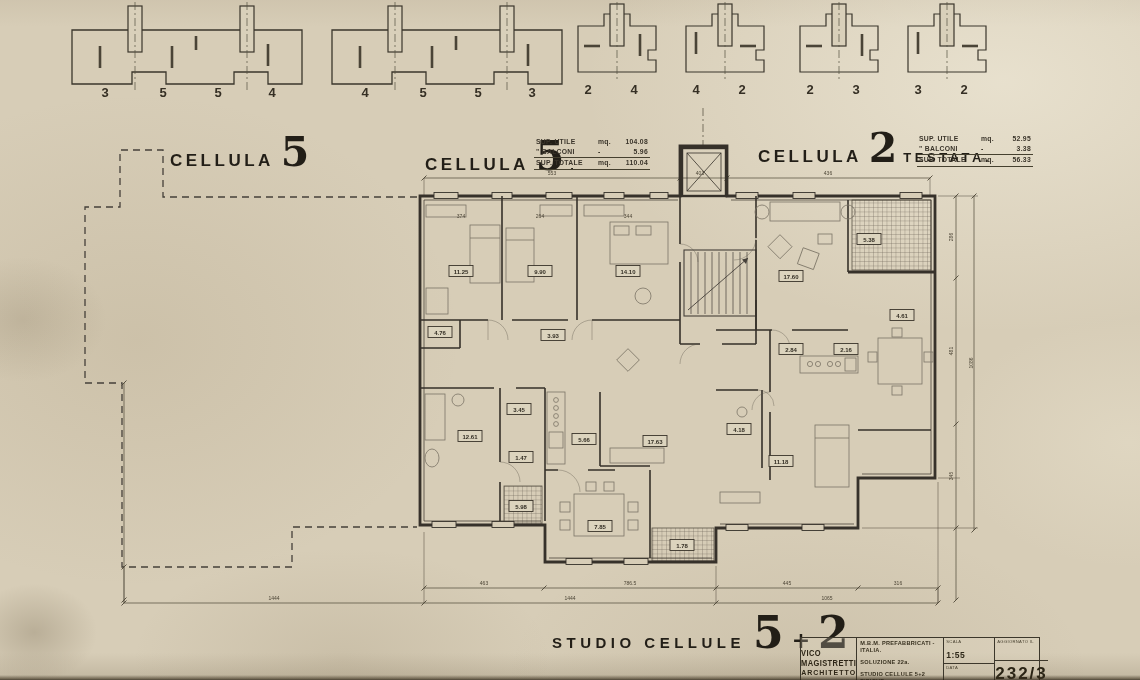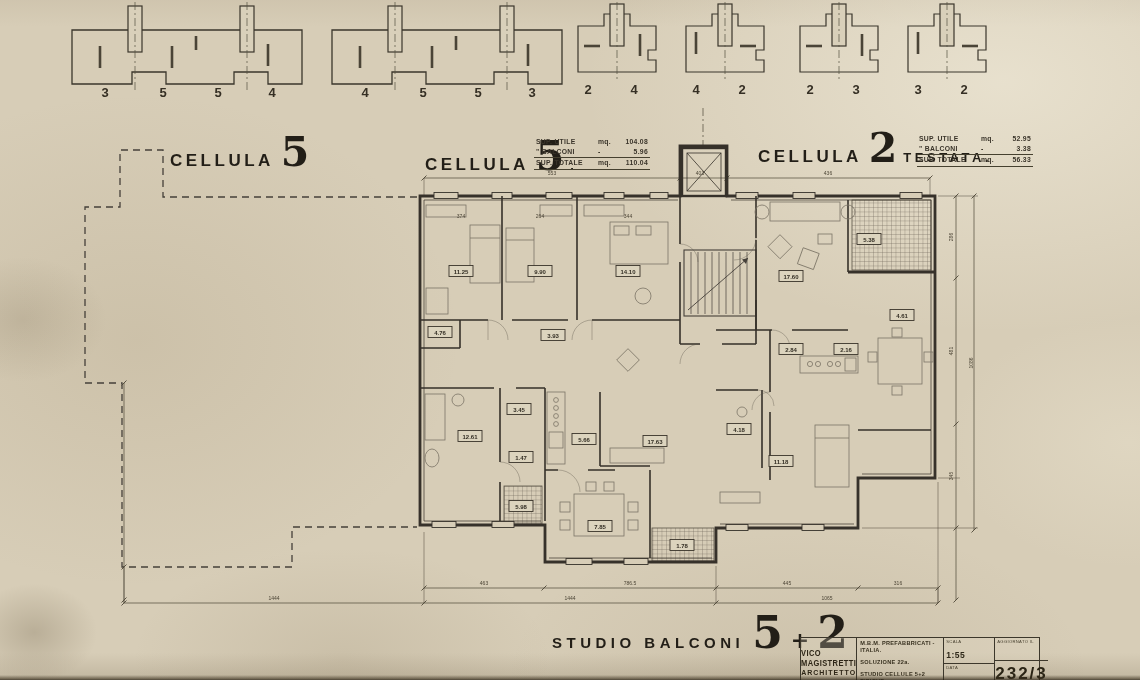--- a/index.html
+++ b/index.html
@@ -428,21 +428,21 @@
     <span class="val">3.38</span>
   </div>
   <div class="r tot">
     <span class="lab">SUP. TOTALE</span>
     <span class="u">mq.</span>
     <span class="val">56.33</span>
   </div>
 </div>
 
 <div class="footer-title">
-  <span class="w">STUDIO BALCONI</span>
+  <span class="w">STUDIO CELLULE</span>
   <span class="n">5</span>
   <span class="p">+</span>
   <span class="n">2</span>
 </div>
 
 <div class="tblock">
   <div class="col colA">
     <span class="a1">VICO MAGISTRETTI</span>
     <span class="a2">ARCHITETTO</span>
   </div>

